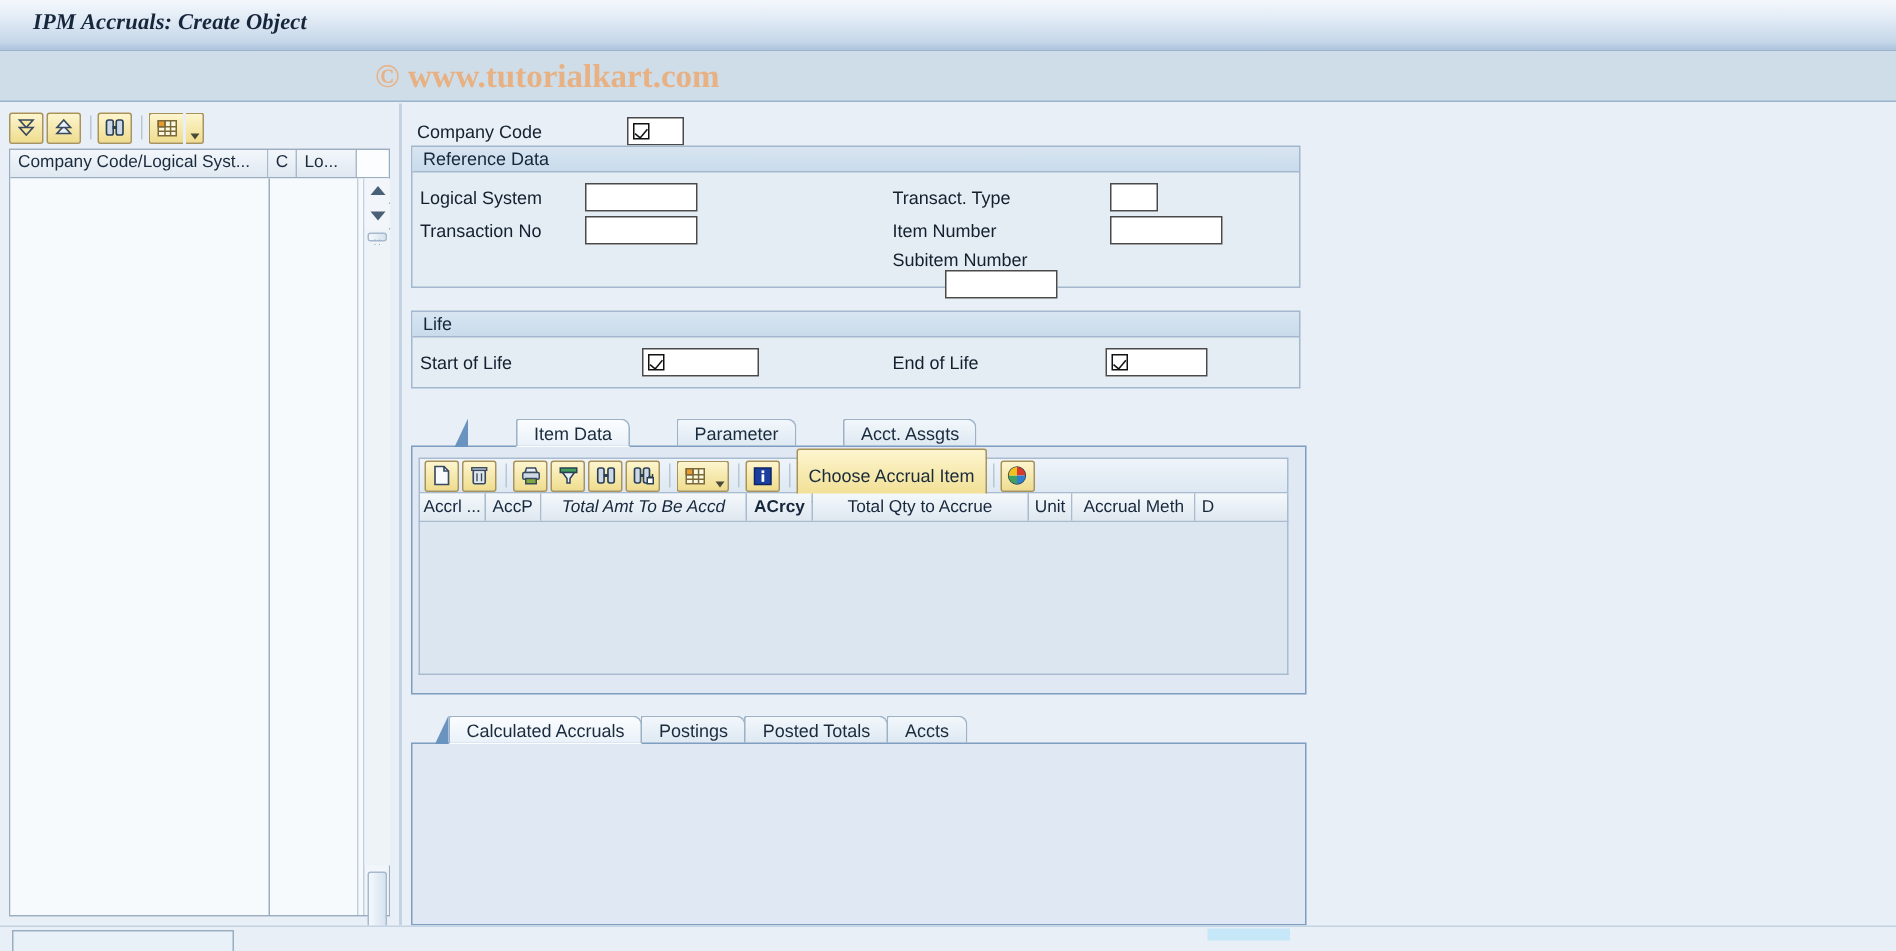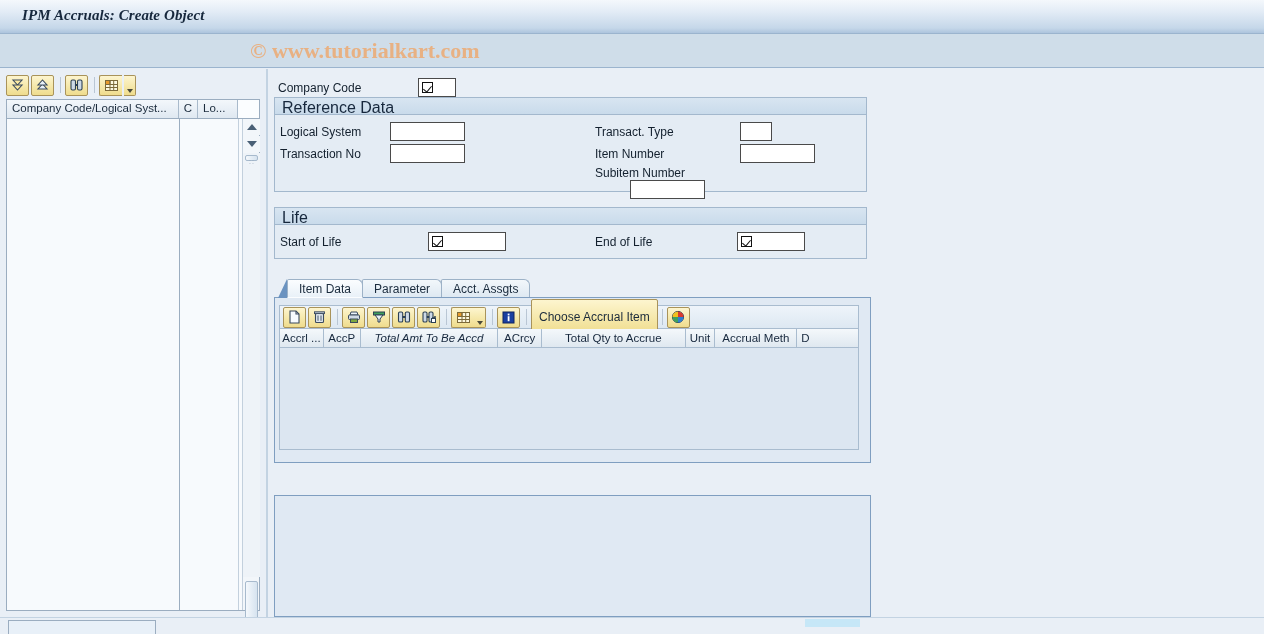--- a/index.html
+++ b/index.html
@@ -125,21 +125,21 @@
 
   
   .groupbox {
     position: absolute;
     border: 1px solid #a3b8cd;
     background: #e4ecf4;
   }
   .gb-title {
     height: 17px; background: linear-gradient(to bottom,#d8e5f1,#c9dbeb);
     border-bottom: 1px solid #a3b8cd;
-    font-size: 16px; color: #16273c; padding: 1px 11px 0 7px;
+    font-size: 12px; color: #16273c; padding: 1px 11px 0 7px;
   }
   .gb-body { position: relative; }
 
   
   .tabstrip { position: absolute; display: flex; align-items: flex-end; height: 20px; }
   .tab {
     height: 19px; padding: 0 11px 0 11px;
     font-size: 12px; color: #1a2b3d;
     display: flex; align-items: center;
     background: linear-gradient(to bottom,#f2f7fb 0%, #dde8f2 100%);
@@ -332,21 +332,21 @@
           </div>
           <div class="field-row" style="left:320px; top:7px;">
             <span class="flabel" style="width:142px;">End of Life</span>
             <span class="finput" style="width:68px;">
               <span class="chkglyph"></span>
             </span>
           </div>
         </div>
       </div>
 
-      <div class="tabstrip" style="left:8px; top:209px;">
+      <div class="tabstrip" style="left:33px; top:209px;gap:32px;">
         <div class="tab-lead"></div>
         <div class="tab active">
           <span>Item Data</span>
         </div>
         <div class="tab">
           <span>Parameter</span>
         </div>
         <div class="tab">
           <span>Acct. Assgts</span>
         </div>
@@ -434,30 +434,45 @@
               <path d="M7 7 L7 12.6 A5.6 5.6 0 0 1 1.4 7 Z" fill="#3fa15c"></path>
               <path d="M7 7 L1.4 7 A5.6 5.6 0 0 1 7 1.4 Z" fill="#f0c020"></path>
             </svg>
           </div>
         </div>
 
         <div class="alv-head" style="left:4px; top:31px; width:580px;">
           <div class="alv-th" style="width:44px;">Accrl ...</div>
           <div class="alv-th" style="width:37px;">AccP</div>
           <div class="alv-th" style="width:138px;font-style:italic;">Total Amt To Be Accd</div>
-          <div class="alv-th" style="width:44px;">ACrcy</div>
+          <div class="alv-th" style="width:44px;font-weight:bold;">ACrcy</div>
           <div class="alv-th" style="width:144px;">Total Qty to Accrue</div>
           <div class="alv-th" style="width:30px;">Unit</div>
           <div class="alv-th" style="width:82px;">Accrual Meth</div>
           <div class="alv-th" style="width:61px;justify-content:flex-start;padding-left:4px;border-right:none;">D</div>
         </div>
 
         <div class="alv-area" style="left:4px; top:50px; width:580px; height:102px;"></div>
       </div>
 
+      <div class="tabstrip" style="left:20px; top:407px;">
+        <div class="tab-lead"></div>
+        <div class="tab active">
+          <span>Calculated Accruals</span>
+        </div>
+        <div class="tab">
+          <span>Postings</span>
+        </div>
+        <div class="tab">
+          <span>Posted Totals</span>
+        </div>
+        <div class="tab">
+          <span>Accts</span>
+        </div>
+      </div>
 
       <div class="tabpanel" style="left:4px; top:426px; width:597px; height:122px;"></div>
 
     </div>
   </div>
 
   <div class="statusbar">
     <div class="sb-field"></div>
     <div class="sb-hl"></div>
   </div>

